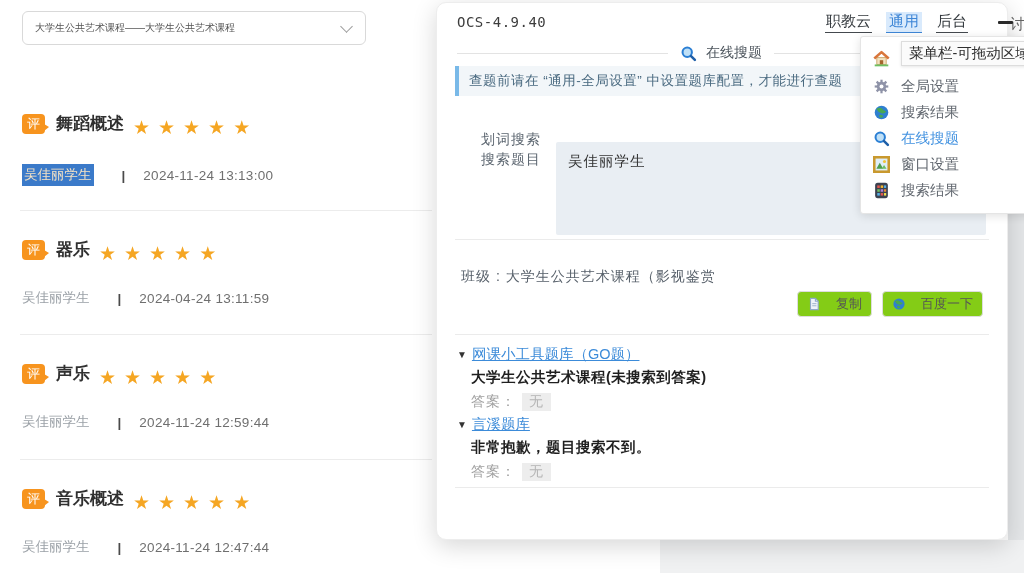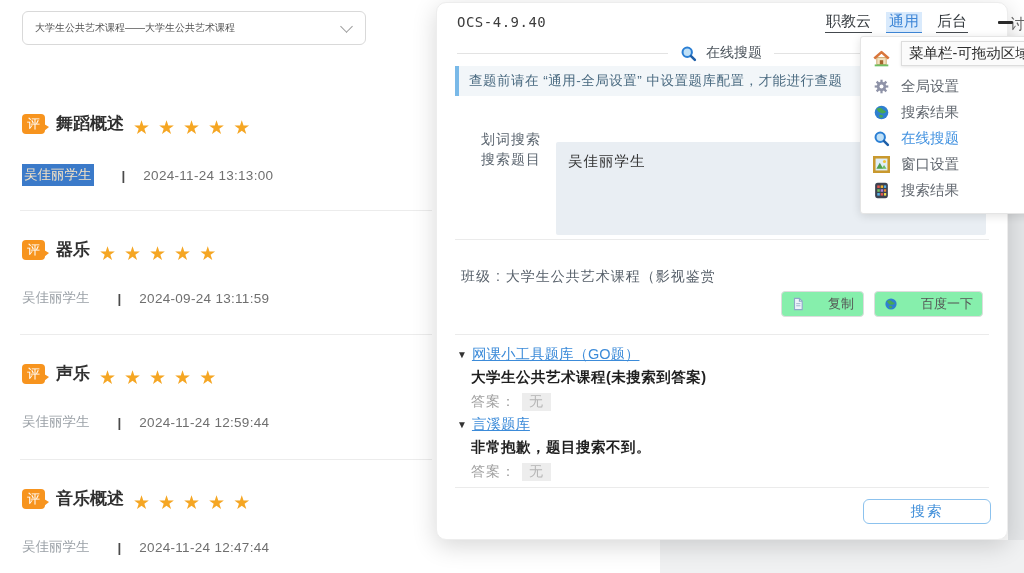--- a/index.html
+++ b/index.html
@@ -83,21 +83,21 @@
     background:#e9eef3;border:none;border-radius:2px;resize:none;
     padding:10px 12px;box-sizing:border-box;font-size:14.5px;color:#333;
     font-family:inherit;letter-spacing:1px;outline:none;
   }
   .pdivider{position:absolute;left:18px;right:18px;height:1px;background:#ebebeb;}
   .stats-line{position:absolute;left:20px;top:244px;font-size:13.5px;color:#98a2ac;letter-spacing:1px;
     font-family:"DejaVu Sans Mono","Liberation Mono",monospace;}
   .class-line{position:absolute;left:24px;top:265px;font-size:14px;color:#57606a;letter-spacing:1px;}
   .btn-row{position:absolute;right:24px;top:288px;display:flex;gap:10px;}
   .mini-btn{
-    display:flex;align-items:center;gap:23px;background:#86efac;border:1px solid #ddd;border-radius:4px;
+    display:flex;align-items:center;gap:15px;background:#84cc16;border:1px solid #ddd;border-radius:4px;
     padding:3px 9px;font-size:13px;color:#555;cursor:pointer;white-space:nowrap;
   }
   .result-block{position:absolute;left:20px;right:20px;}
   .res-link-row{display:flex;align-items:center;gap:5px;}
   .res-marker{font-size:10px;color:#333;}
   .res-link{font-size:14.5px;color:#3c8bd9;text-decoration:underline;cursor:pointer;white-space:nowrap;}
   .res-content{margin:4px 0 0 14px;font-size:14.5px;font-weight:700;color:#1f1f1f;letter-spacing:0.5px;}
   .res-answer{margin:6px 0 0 14px;display:flex;align-items:center;font-size:14px;color:#a0a0a0;letter-spacing:1px;}
   .answer-chip{background:#ededed;color:#b5b5b5;padding:0 7px;margin-left:6px;font-size:14px;}
   .search-btn{
@@ -149,21 +149,21 @@
 
 <div class="review-item" style="top:238px;">
   <div class="rev-head">
     <span class="badge">评</span>
     <span class="rev-title">器乐</span>
     <span class="stars">★★★★★</span>
   </div>
   <div class="rev-meta" style="top:51px;">
     <span class="rev-name">吴佳丽学生</span>
     <span class="rev-sep">|</span>
-    <span class="rev-date">2024-09-24 13:11:59</span>
+    <span class="rev-date">2024-04-24 13:11:59</span>
   </div>
 </div>
 <div class="list-divider" style="top:334px;"></div>
 
 <div class="review-item" style="top:362px;">
   <div class="rev-head">
     <span class="badge">评</span>
     <span class="rev-title">声乐</span>
     <span class="stars">★★★★★</span>
   </div>
@@ -267,21 +267,20 @@
     </div>
     <div class="res-content">非常抱歉，题目搜索不到。</div>
     <div class="res-answer">
       <span>答案：</span>
       <span class="answer-chip">无</span>
     </div>
   </div>
 
   <div class="pdivider" style="top:484px;"></div>
 
-  <div class="search-btn">搜索</div>
 </div>
 
 <div class="menu">
   <div class="menu-item drag">
     <svg class="icon16" viewBox="0 0 20 20">
       <rect x="4.5" y="9" width="11" height="8" fill="#f3e2c0" stroke="#caa15f" stroke-width="1"></rect>
       <path d="M1.5 10 L10 2.5 L18.5 10" fill="none" stroke="#d9763b" stroke-width="3" stroke-linejoin="round"></path>
       <rect x="8" y="12" width="4" height="5" fill="#a5662c"></rect>
       <rect x="2" y="17" width="16" height="2.2" fill="#6fbf62"></rect>
     </svg>

